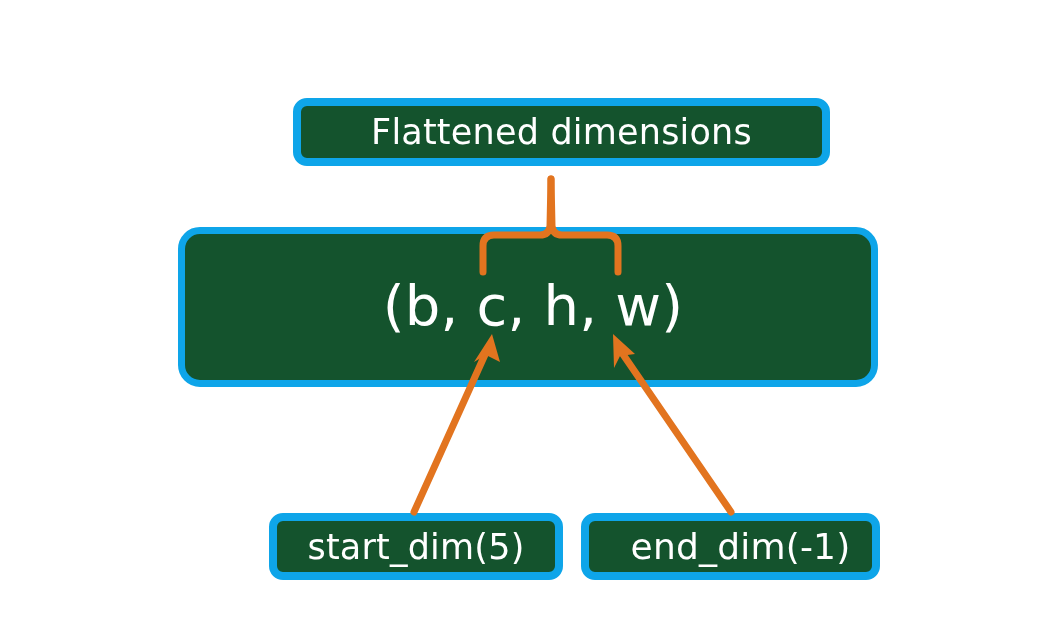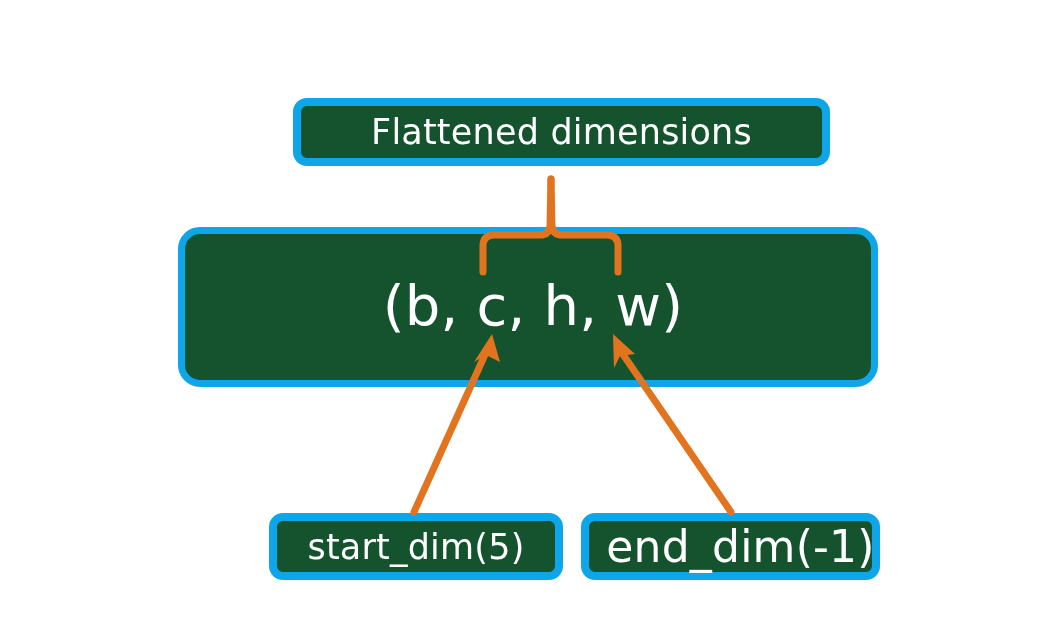--- a/index.html
+++ b/index.html
@@ -84,21 +84,21 @@
     border-radius: 14px;
     font-size: 35px;
   }
 
   #node-end-dim {
     left: 581px;
     top: 513px;
     width: 299px;
     height: 67px;
     border-radius: 14px;
-    font-size: 44px;
+    font-size: 36px;
     padding-left: 20px;
   }
 
   
   #overlay {
     position: absolute;
     left: 0;
     top: 0;
     width: 1038px;
     height: 632px;

